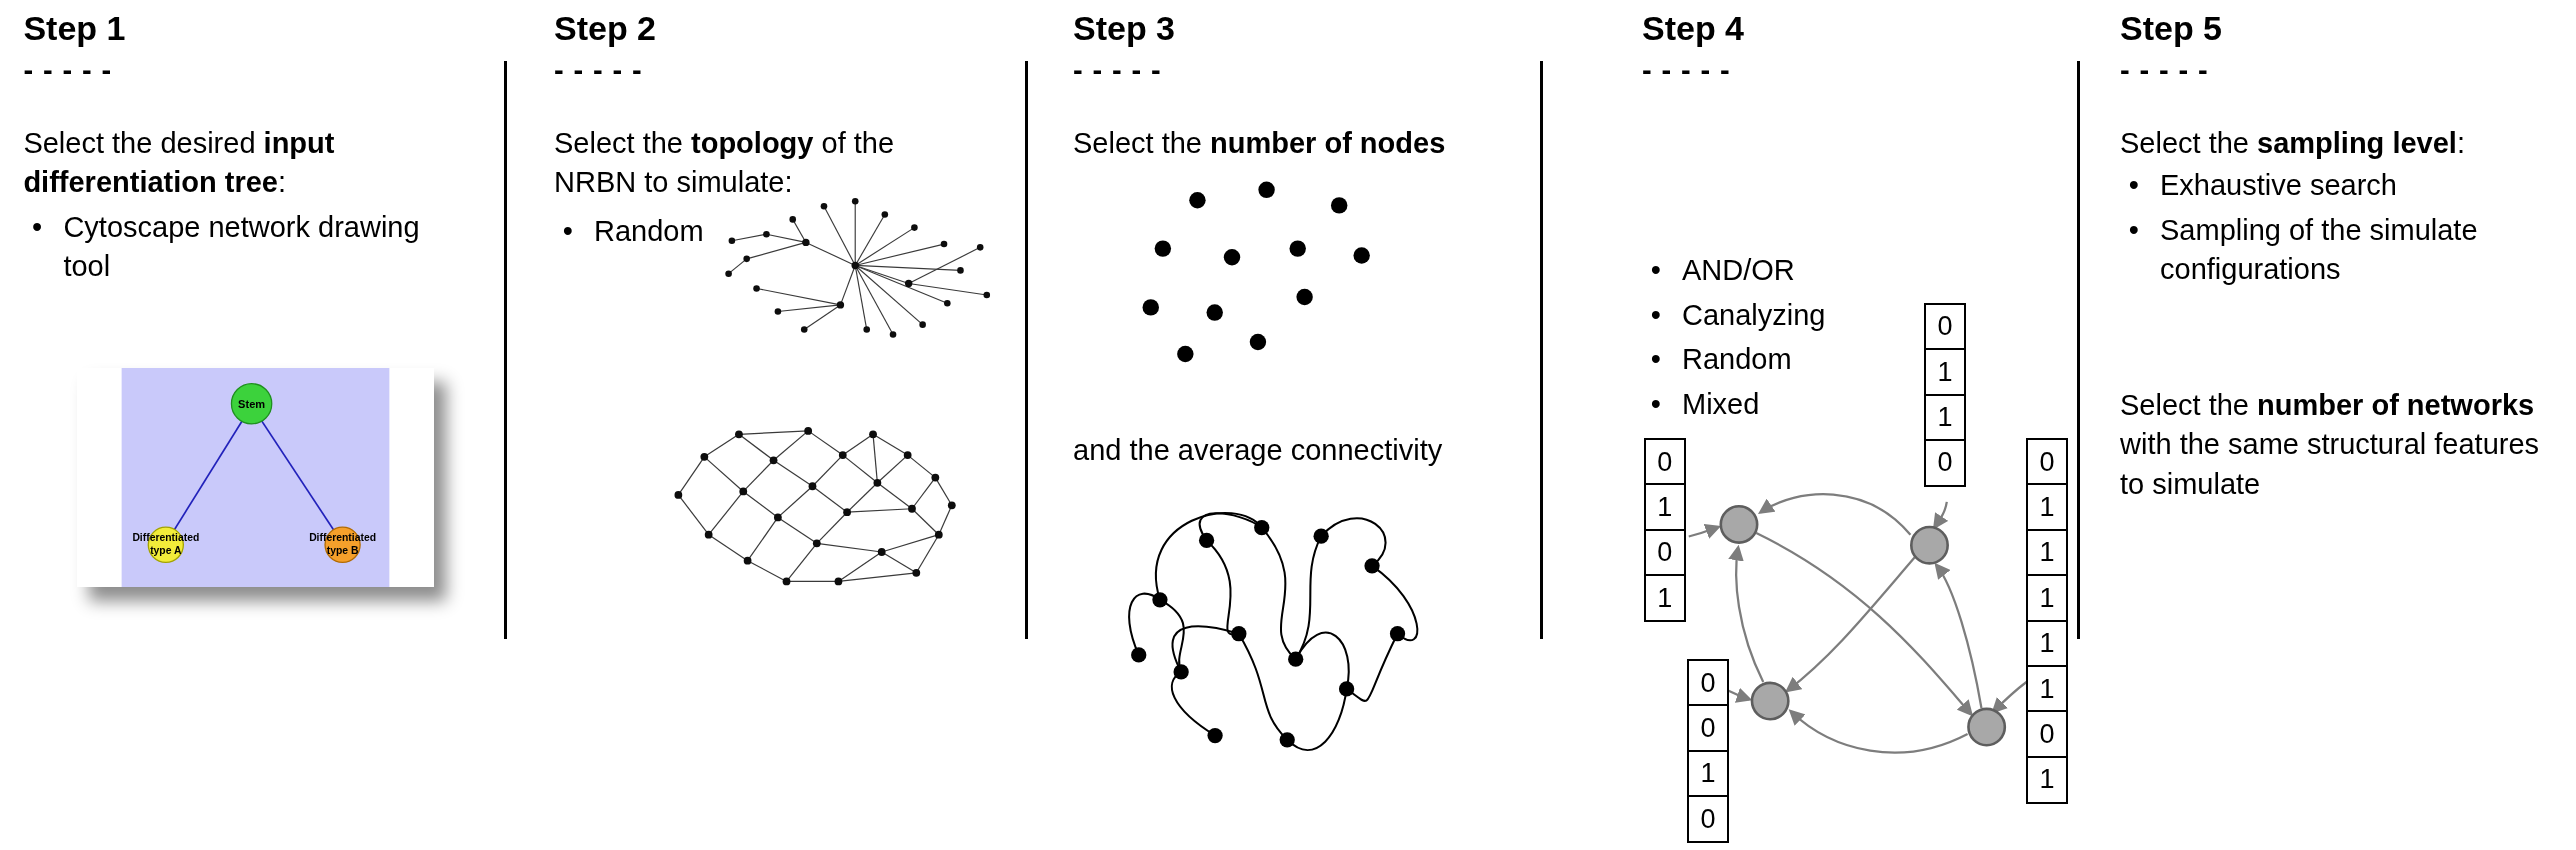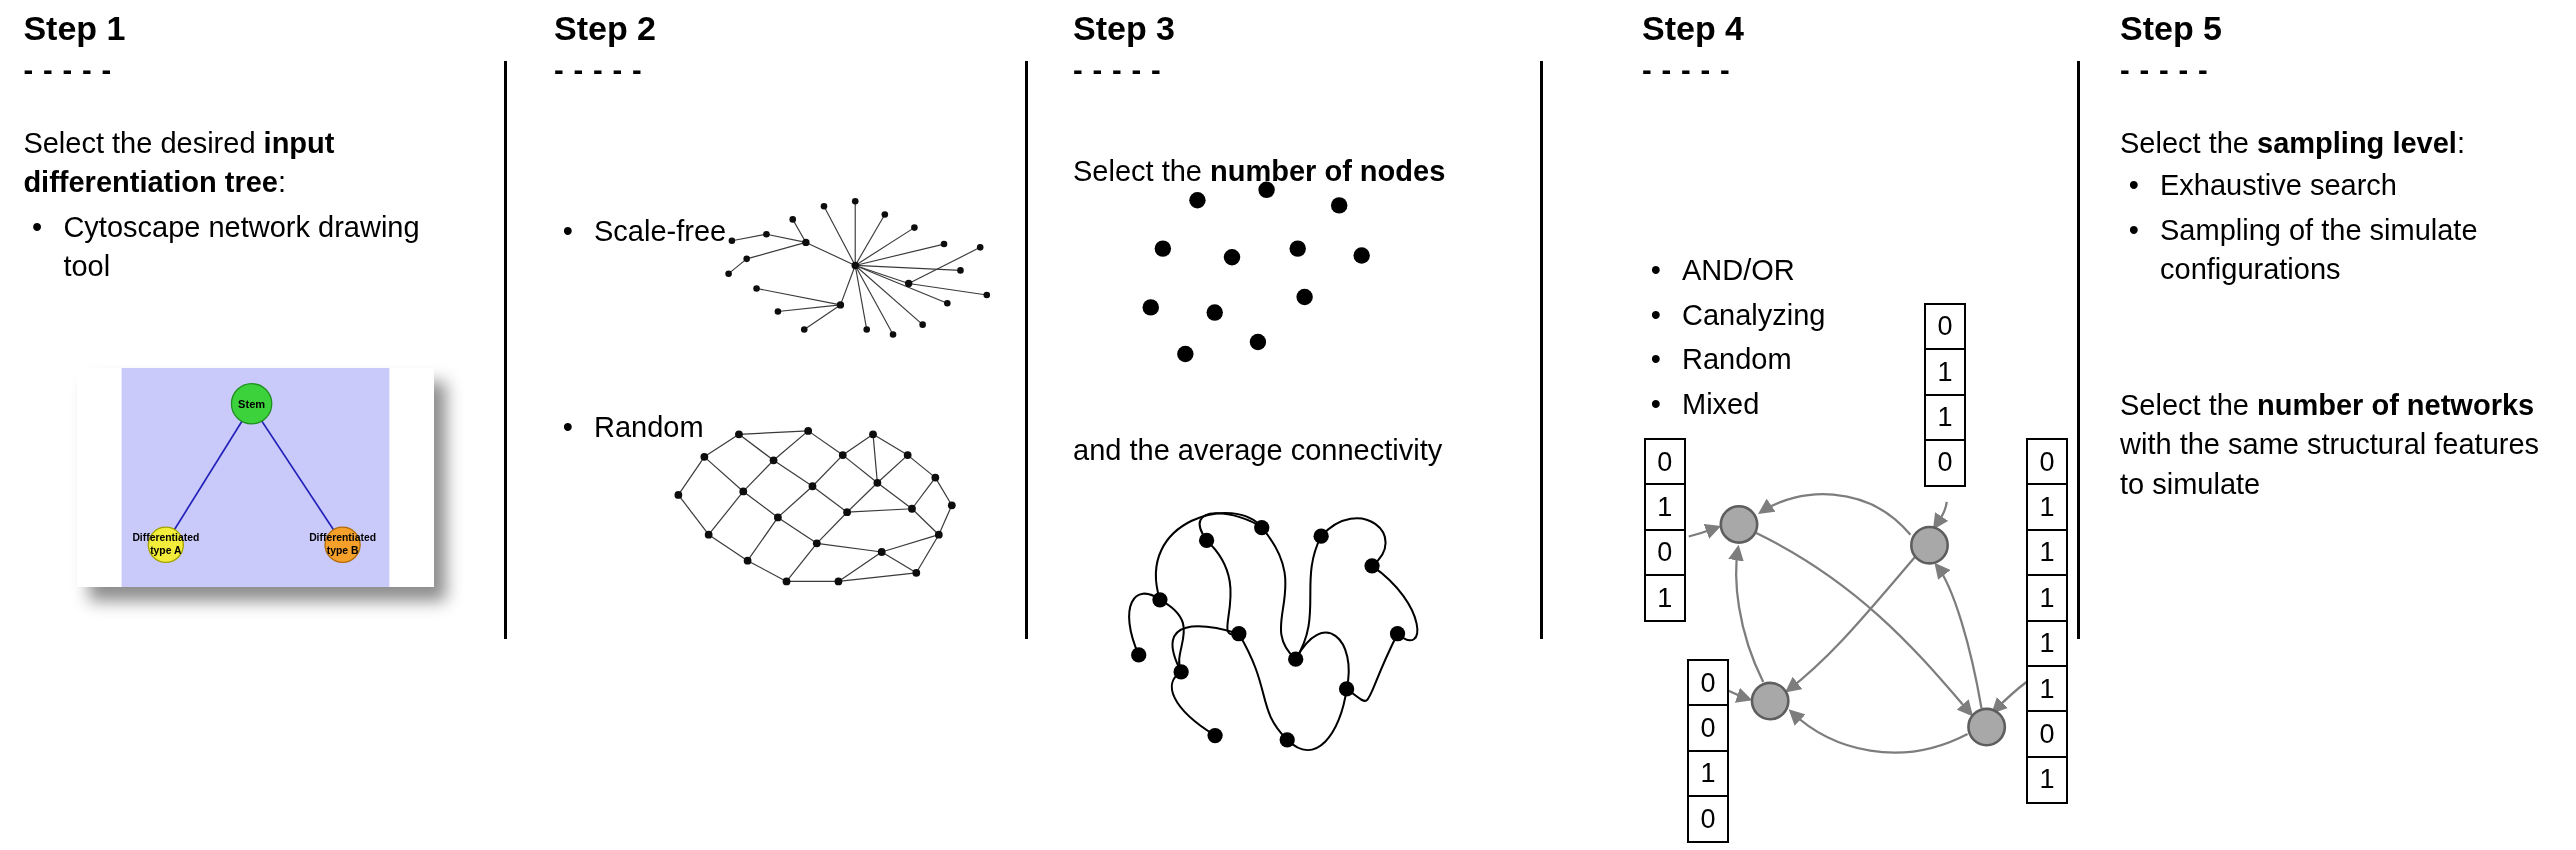--- a/index.html
+++ b/index.html
@@ -32,21 +32,21 @@
                box-shadow:12px 14px 15.6px rgba(0,0,0,0.45); }
   .tree-wrap svg { display:block; width:100%; height:100%; }
 
   #step2 .intro   { top:124px; width:415px; }
   #step2 .bullets { top:212px; width:433px; }
   #step2 .bullets li:nth-child(2) { margin-top:157px; }
   .scalefree-wrap { position:absolute; left:145px; top:182px; width:296px; height:171px; }
   .random-wrap    { position:absolute; left:102px; top:398px; width:300px; height:199px; }
   .scalefree-wrap svg, .random-wrap svg { display:block; width:100%; height:100%; }
 
-  #step3 .intro { top:124px; width:454px;margin-top:28px; }
+  #step3 .intro { top:124px; width:454px; }
   .dots-wrap   { position:absolute; left:48px; top:176px; width:305px; height:204px; }
   .conn-caption{ position:absolute; left:0; top:431px; width:454px; font-size:29px; line-height:1.36; }
   .tangle-wrap { position:absolute; left:19px; top:481px; width:348px; height:280px; }
   .dots-wrap svg, .tangle-wrap svg { display:block; width:100%; height:100%; }
 
   #step4 .intro   { top:124px; width:437px; }
   #step4 .bullets { top:251px; width:415px; }
   .bn-wrap { position:absolute; left:0; top:301px; width:478px; height:549px; }
   .bn-svg  { position:absolute; inset:0; z-index:1; }
   .bool-table { position:absolute; z-index:3; display:flex; flex-direction:column; }
@@ -103,22 +103,22 @@
         <text x="68" y="287" font-size="16" class="tree-label">type A</text>
         <text x="340" y="266" font-size="16" class="tree-label">Differentiated</text>
         <text x="340" y="287" font-size="16" class="tree-label">type B</text>
       </svg>
     </div>
   </section>
 
   <section class="step" id="step2">
     <h2 class="step-title">Step 2</h2>
     <div class="dashes">- - - - -</div>
+    <p class="intro"><span>Select the </span><span style="font-weight: bold;">topology</span><span> of the NRBN to simulate:</span></p>
     <ul class="bullets">
-        <li><span>Scale-free</span></li>
         <li><span>Random</span></li>
       </ul>
 
     <div class="scalefree-wrap">
       <svg viewBox="0 0 360 205" class="net">
         <line x1="190" y1="100" x2="130" y2="72"></line>
           <line x1="190" y1="100" x2="255" y2="122"></line>
         <line x1="190" y1="100" x2="172" y2="148"></line>
           <line x1="190" y1="100" x2="190" y2="22"></line>
         <line x1="190" y1="100" x2="226" y2="38"></line>

